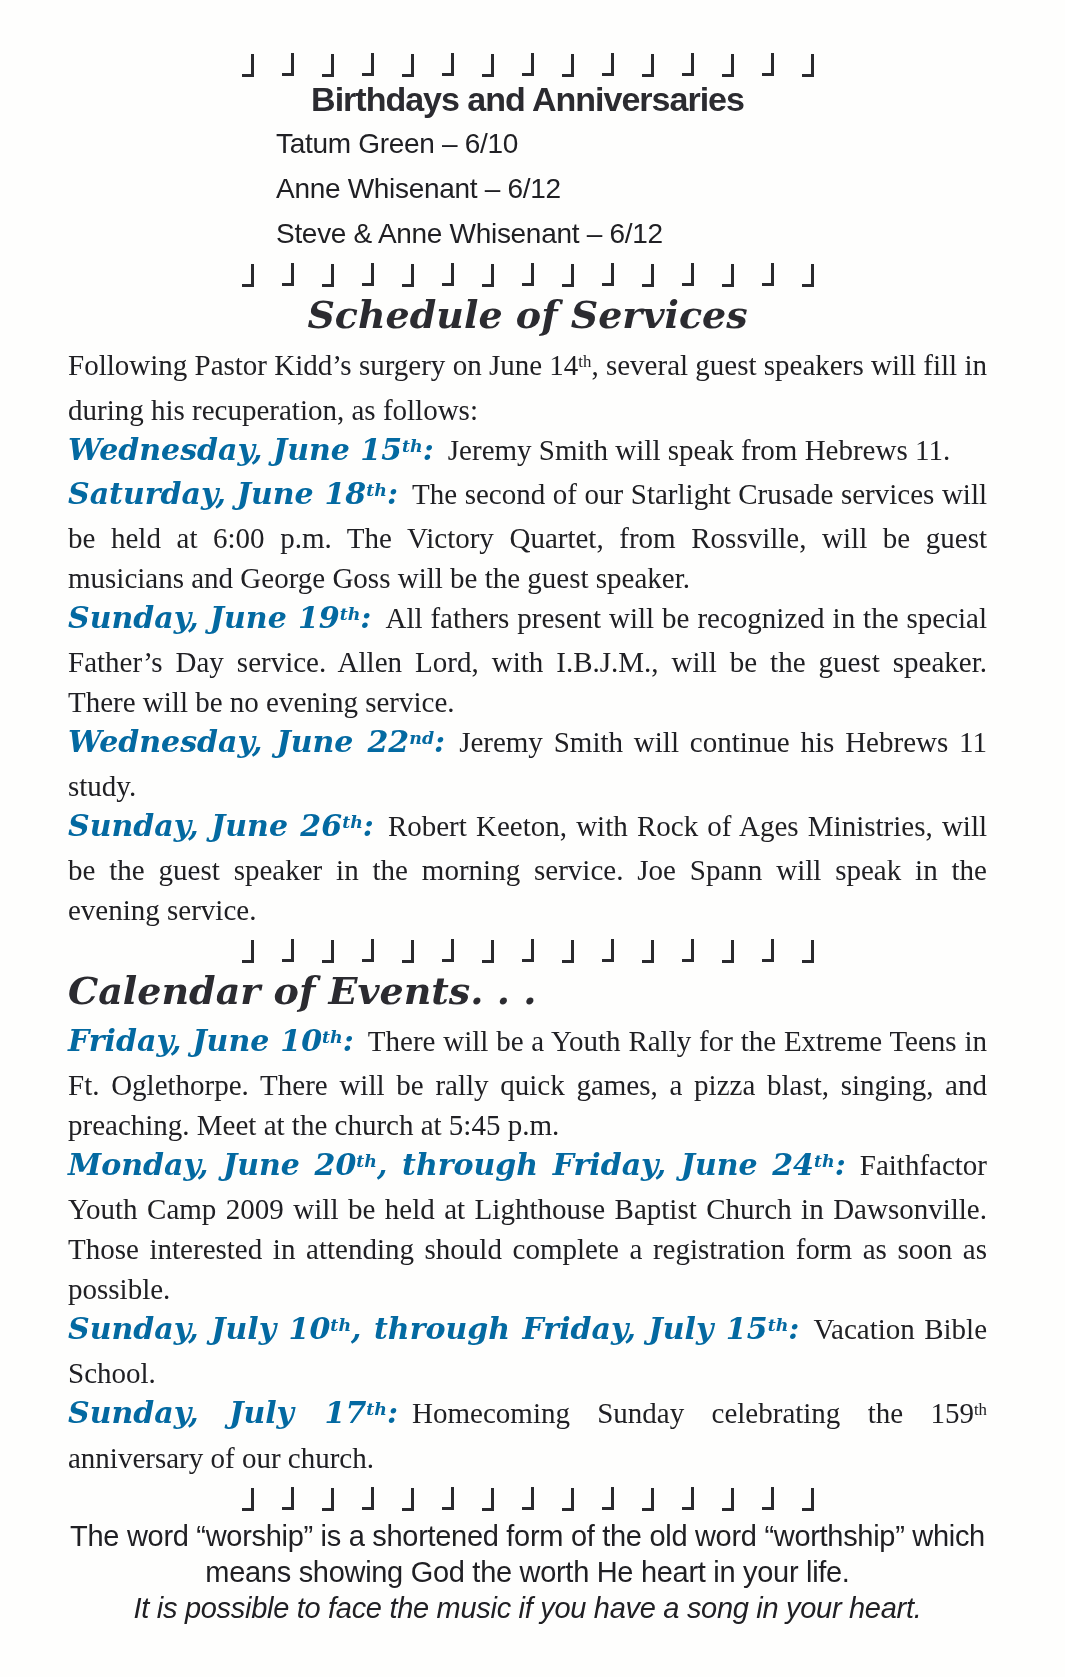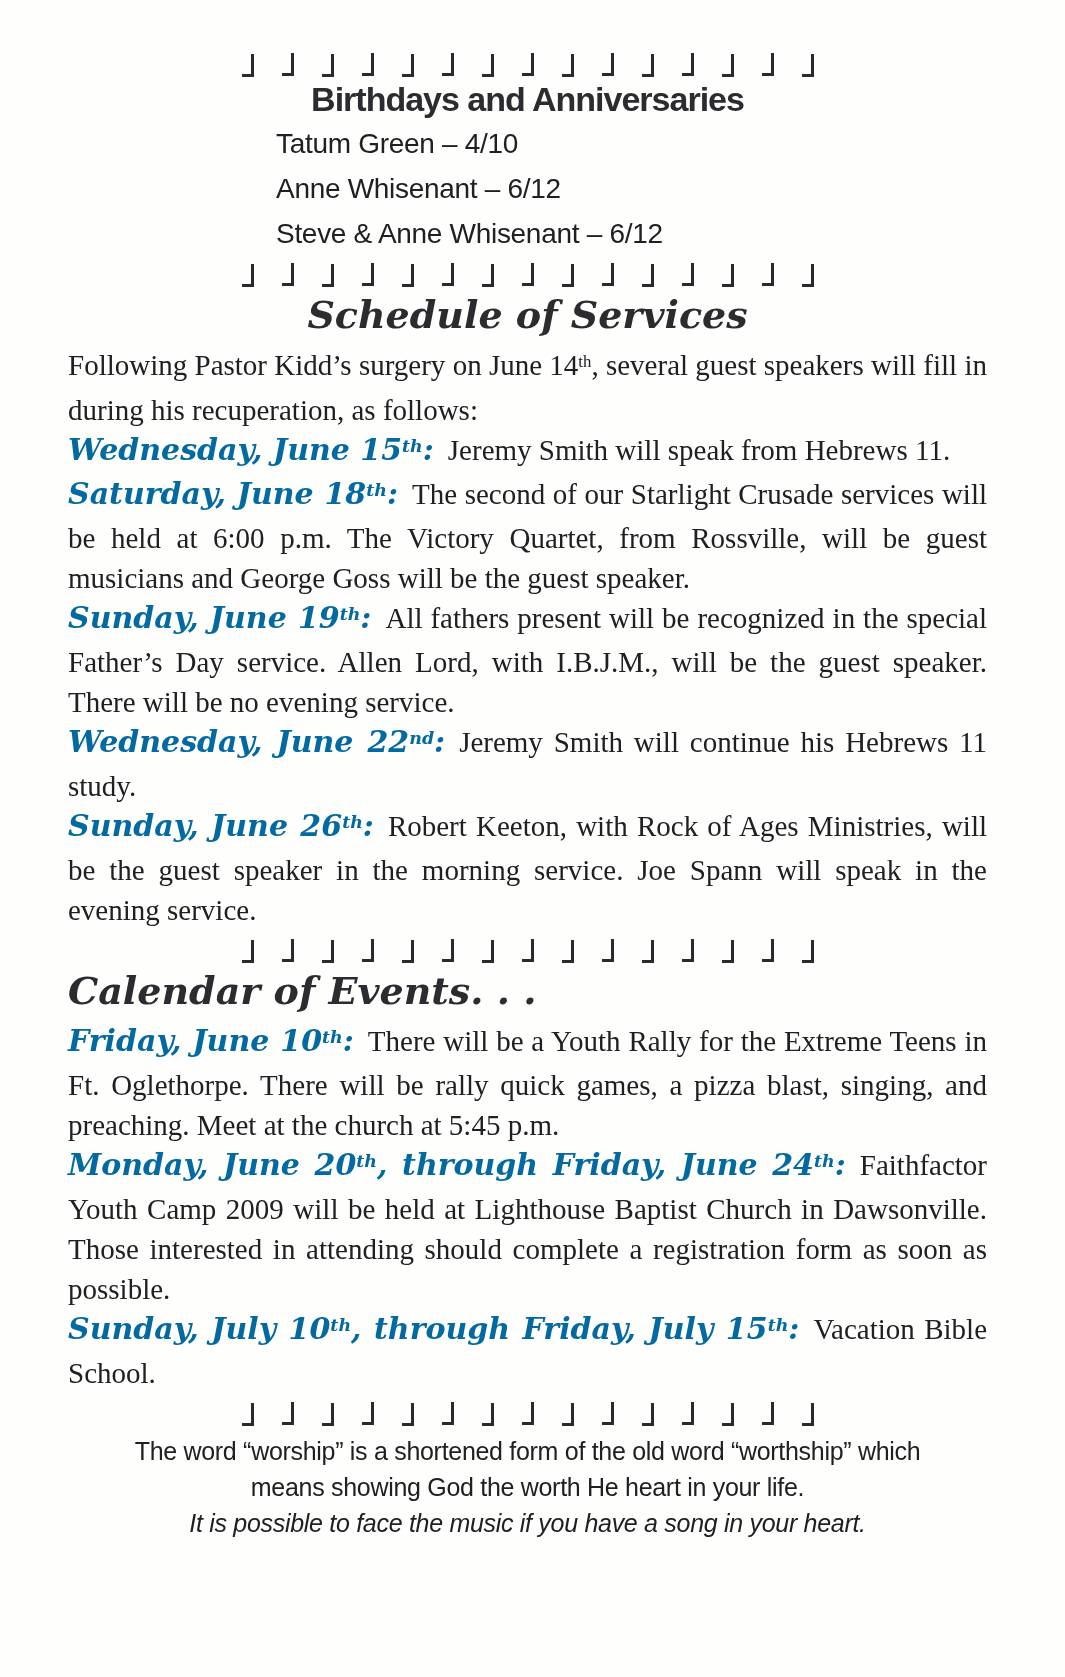--- a/index.html
+++ b/index.html
@@ -65,21 +65,21 @@
     margin-right: 14px; color: #0369a1;
   }
   .sup {
     font-size: 0.58em;
     position: relative; top: -0.45em;
     vertical-align: baseline;
   }
   
   .footer-line {
     font-family: "Liberation Sans", sans-serif;
-    font-size: 25px; letter-spacing: -0.3px; line-height: 36px;
+    font-size: 29px; letter-spacing: -0.3px; line-height: 36px;
     text-align: center; white-space: nowrap; margin: 0;
   }
   .footer-quote { font-style: italic; }
   .mt6  { margin-top: 6px; }
   .mt8  { margin-top: 8px; }
   .mb6  { margin-bottom: 6px; }
   .mb8  { margin-bottom: 8px; }
 </style>
 </head>
 <body>
@@ -99,21 +99,21 @@
       <span class="note"></span>
       <span class="note"></span>
       <span class="note"></span>
       <span class="note"></span>
       <span class="note"></span>
       <span class="note"></span>
     </div>
 
   <h1 class="main-title">Birthdays and Anniversaries</h1>
   <div class="bday-list">
-    <div class="bday-item">Tatum Green – 4/10</div>
+    <div class="bday-item">Tatum Green – 6/10</div>
     <div class="bday-item">Anne Whisenant – 6/12</div>
     <div class="bday-item">Steve &amp; Anne Whisenant – 6/12</div>
   </div>
 
   <div class="notes-row mt6 mb6">
       <span class="note"></span>
       <span class="note"></span>
       <span class="note"></span>
       <span class="note"></span>
       <span class="note"></span>
@@ -170,20 +170,23 @@
 
   <p class="bodytext">
     <span class="lead"><span>Friday, June 10</span><span class="sup">th</span><span>:</span></span><span><span>There will be a Youth Rally for the Extreme Teens in Ft. Oglethorpe.  There will be rally quick games, a pizza blast, singing, and preaching.  Meet at the church at 5:45 p.m.</span></span>
   </p>
   <p class="bodytext">
     <span class="lead"><span>Monday, June 20</span><span class="sup">th</span><span>, through Friday, June 24</span><span class="sup">th</span><span>:</span></span><span><span>Faithfactor Youth Camp 2009 will be held at Lighthouse Baptist Church in Dawsonville.  Those interested in attending should complete a registration form as soon as possible.</span></span>
   </p>
   <p class="bodytext">
     <span class="lead"><span>Sunday, July 10</span><span class="sup">th</span><span>, through Friday, July 15</span><span class="sup">th</span><span>:</span></span><span><span>Vacation Bible School.</span></span>
   </p>
+  <p class="bodytext">
+    <span class="lead"><span>Sunday, July 17</span><span class="sup">th</span><span>:</span></span><span><span>Homecoming Sunday celebrating the 159</span><span class="sup">th</span><span> anniversary of our church.</span></span>
+  </p>
 
   <div class="notes-row mt8 mb8">
       <span class="note"></span>
       <span class="note"></span>
       <span class="note"></span>
       <span class="note"></span>
       <span class="note"></span>
       <span class="note"></span>
       <span class="note"></span>
       <span class="note"></span>

